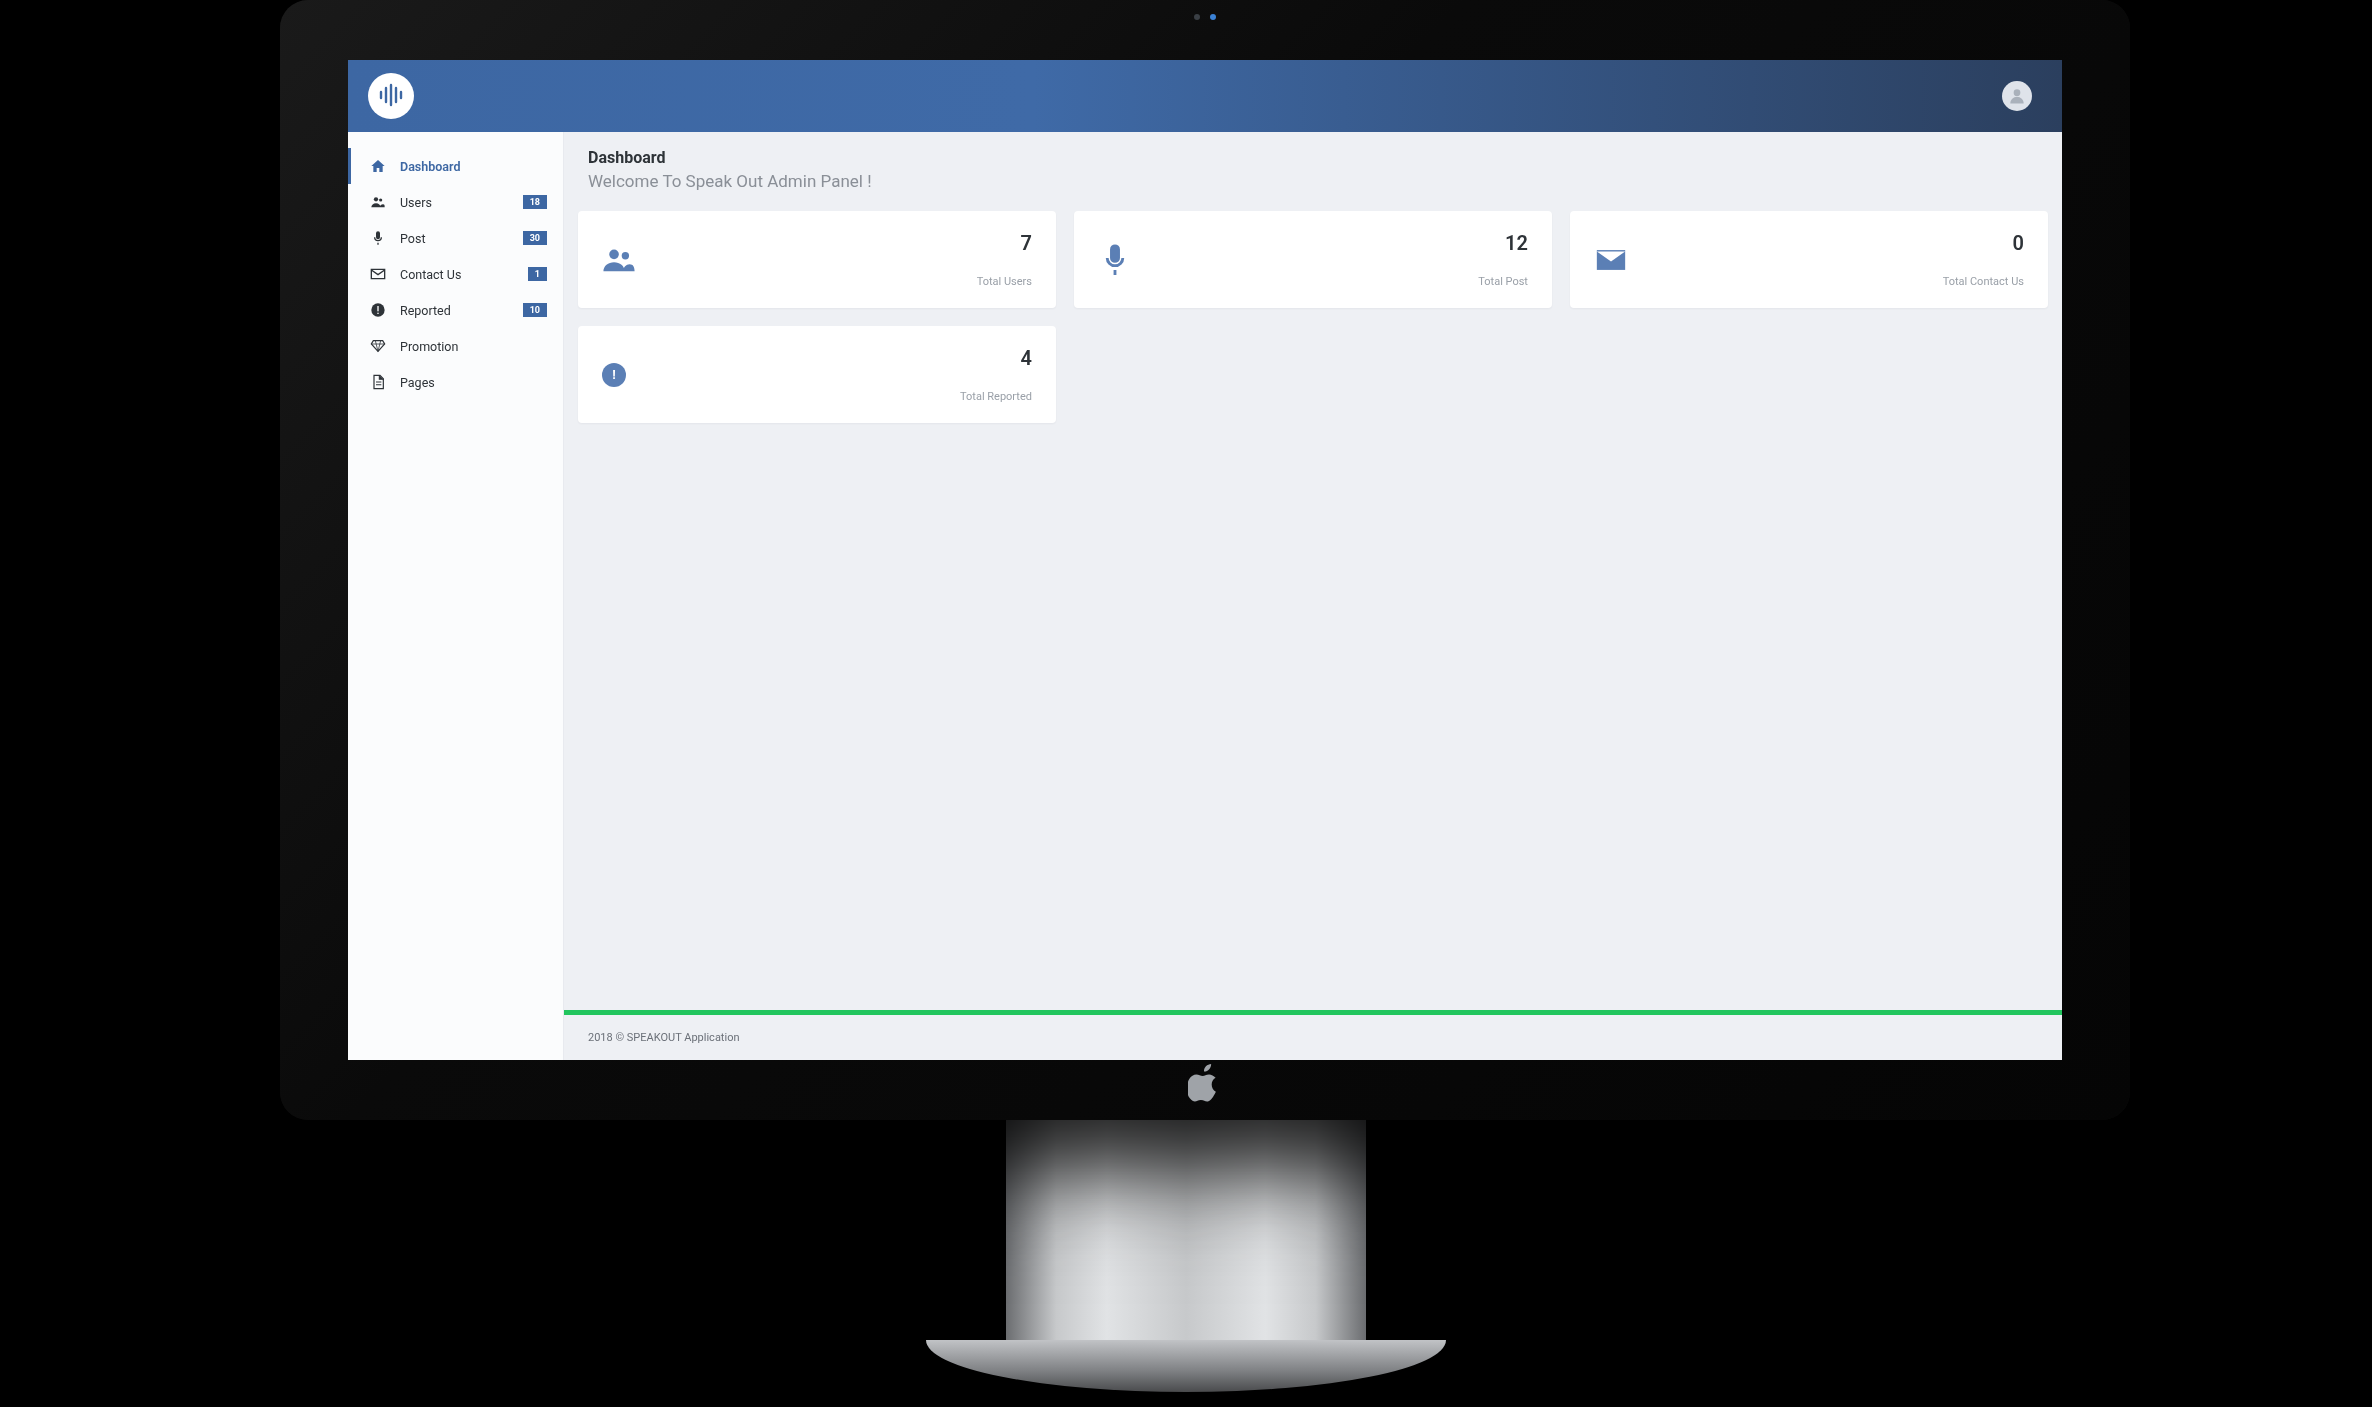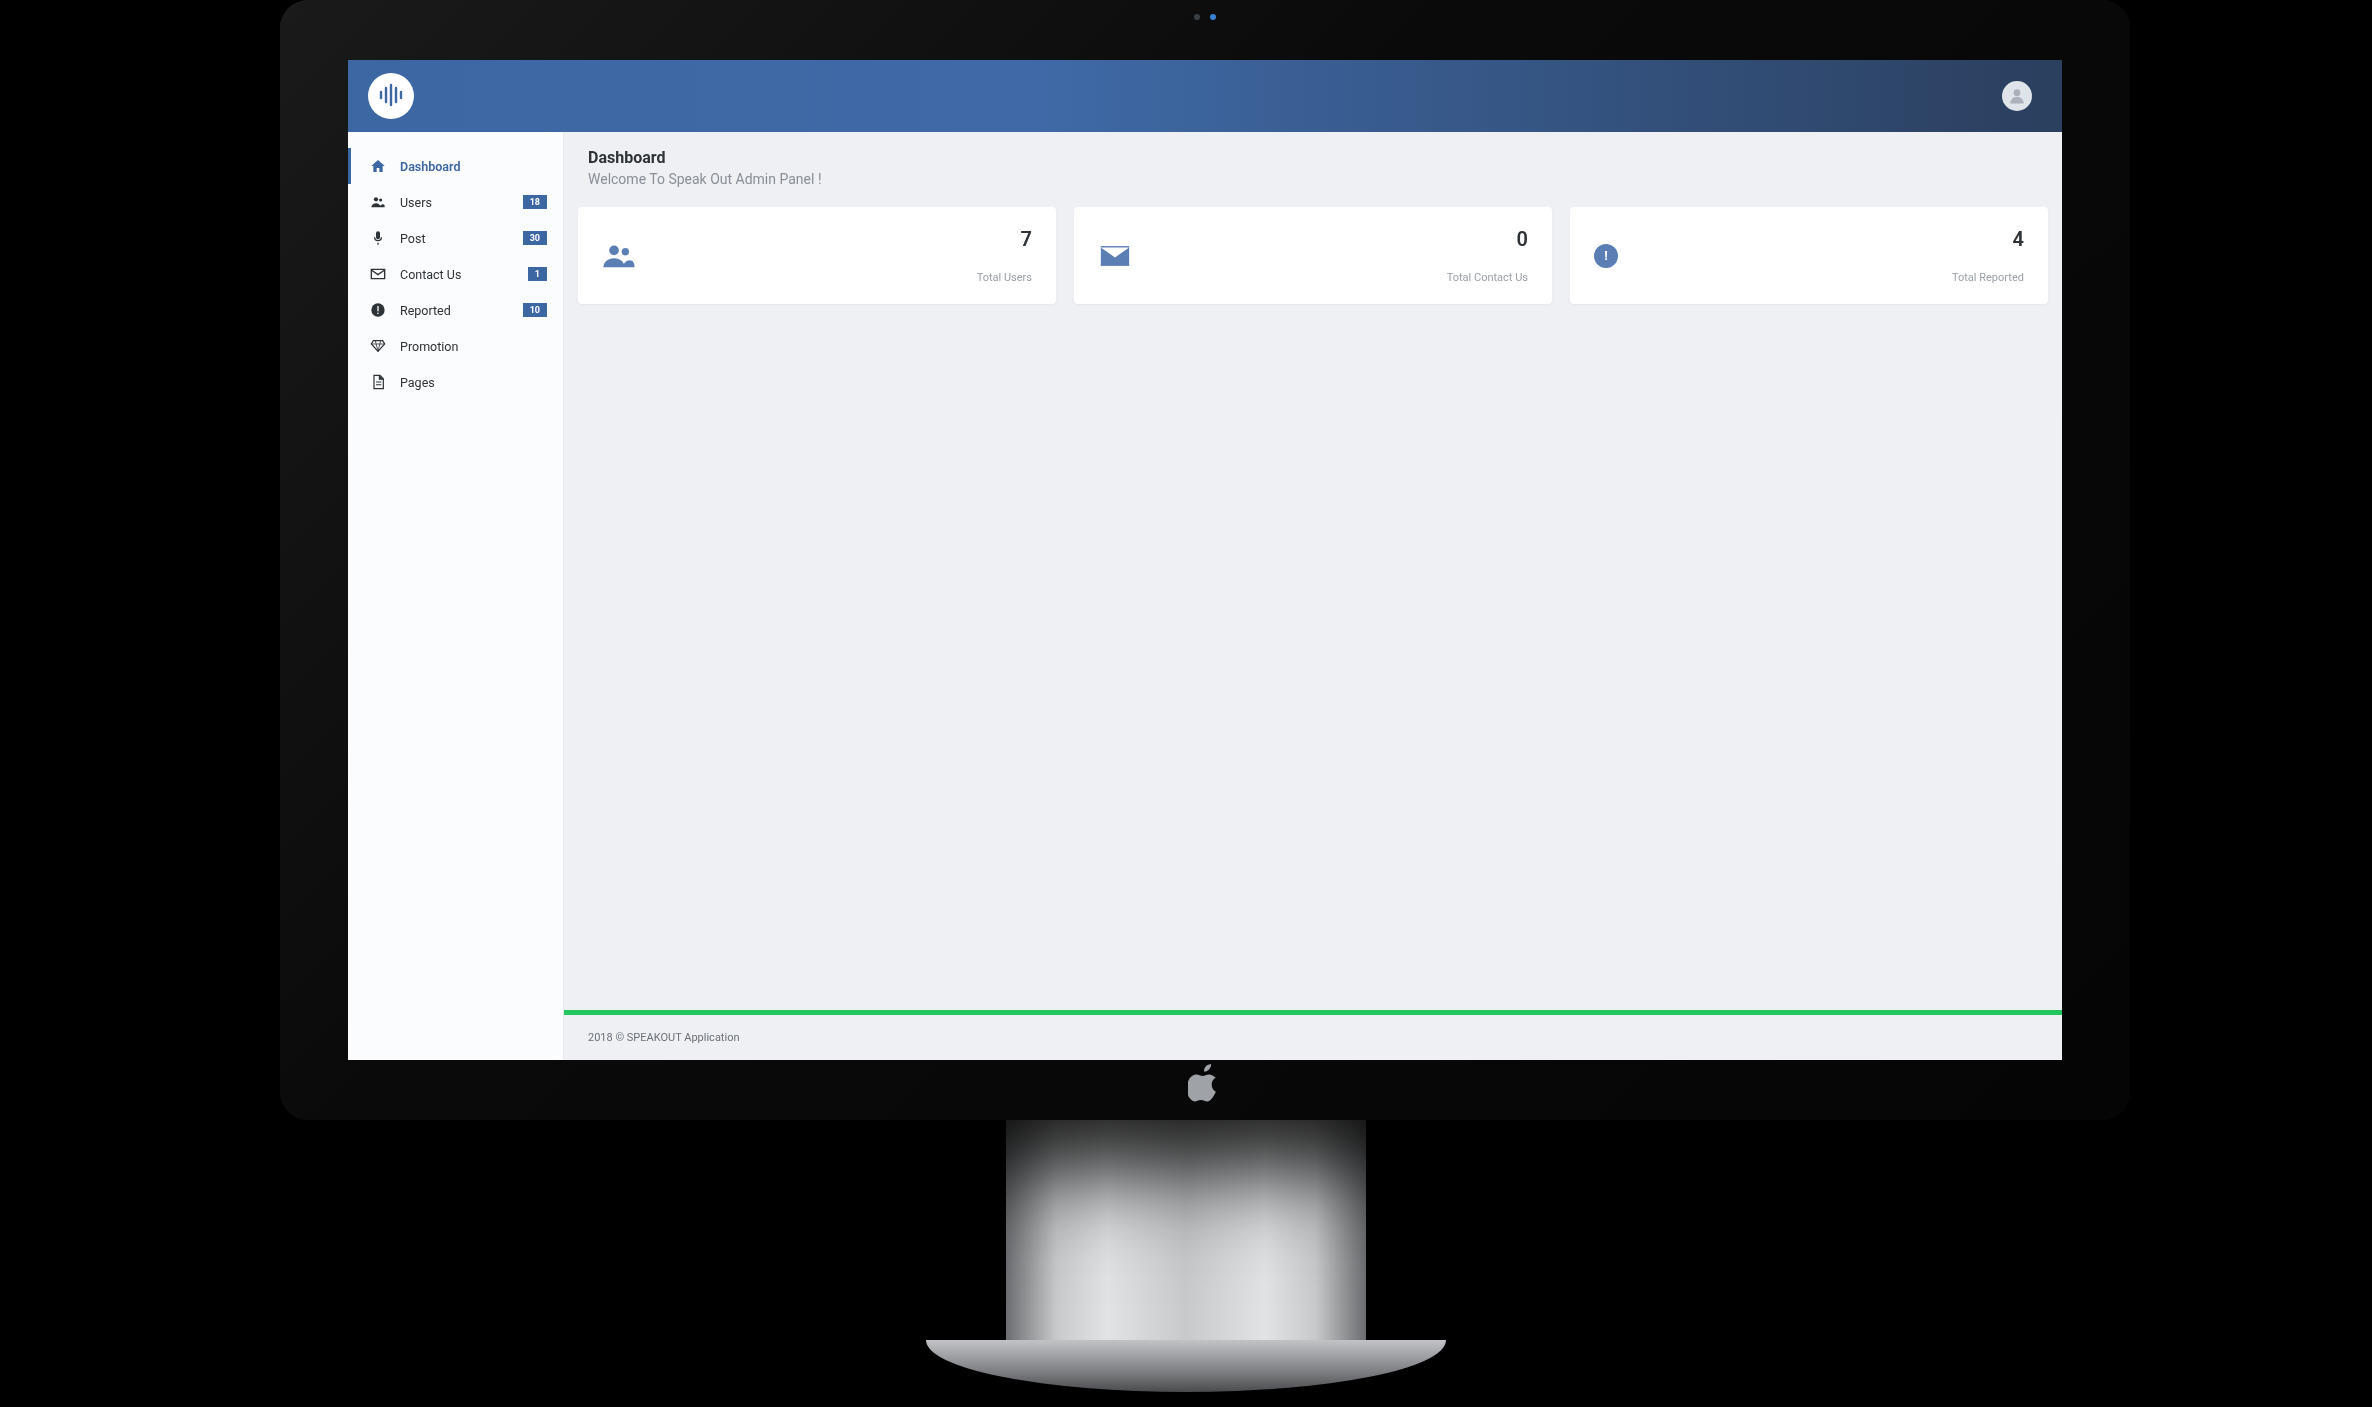--- a/index.html
+++ b/index.html
@@ -168,21 +168,21 @@
   background: #eef0f4;
   overflow: hidden;
 }
 .page-head { padding: 16px 24px 12px; }
 .page-title {
   font-size: 16px;
   font-weight: 700;
   color: #2e3338;
 }
 .page-subtitle {
-  font-size: 14px;
+  font-size: 17px;
   color: #8a8f97;
   margin-top: 4px;
 }
 .cards {
   padding: 8px 14px;
   display: flex;
   flex-wrap: wrap;
   gap: 18px;
   align-content: flex-start;
 }
@@ -351,20 +351,29 @@
                 <circle cx="8.5" cy="8" r="3.4"></circle>
                 <circle cx="16.5" cy="9" r="2.6"></circle>
                 <path d="M1 20c0-4 3.4-6.5 7.5-6.5S16 16 16 20zM15 20c0-2.8 2-5 4.5-5S23 17 23 20z"></path>
               </svg>
             <div class="card-right">
               <div class="card-value">7</div>
               <div class="card-label">Total Users</div>
             </div>
           </div>
 
+          <div class="card">
+            <svg class="card-icon" viewBox="0 0 24 24">
+                <path d="M12 1a3.5 3.5 0 0 1 3.5 3.5v6a3.5 3.5 0 0 1-7 0v-6A3.5 3.5 0 0 1 12 1zM5.5 10.5a6.5 6.5 0 0 0 13 0h-2a4.5 4.5 0 0 1-9 0zm5.5 8.5h2v3.5h-2z"></path>
+              </svg>
+            <div class="card-right">
+              <div class="card-value">12</div>
+              <div class="card-label">Total Post</div>
+            </div>
+          </div>
 
           <div class="card">
             <svg class="card-icon" viewBox="0 0 24 24">
                 <path d="M2 5h20v14H2z"></path>
                 <path d="M2 6l10 7L22 6" fill="#fff"></path>
               </svg>
             <div class="card-right">
               <div class="card-value">0</div>
               <div class="card-label">Total Contact Us</div>
             </div>

